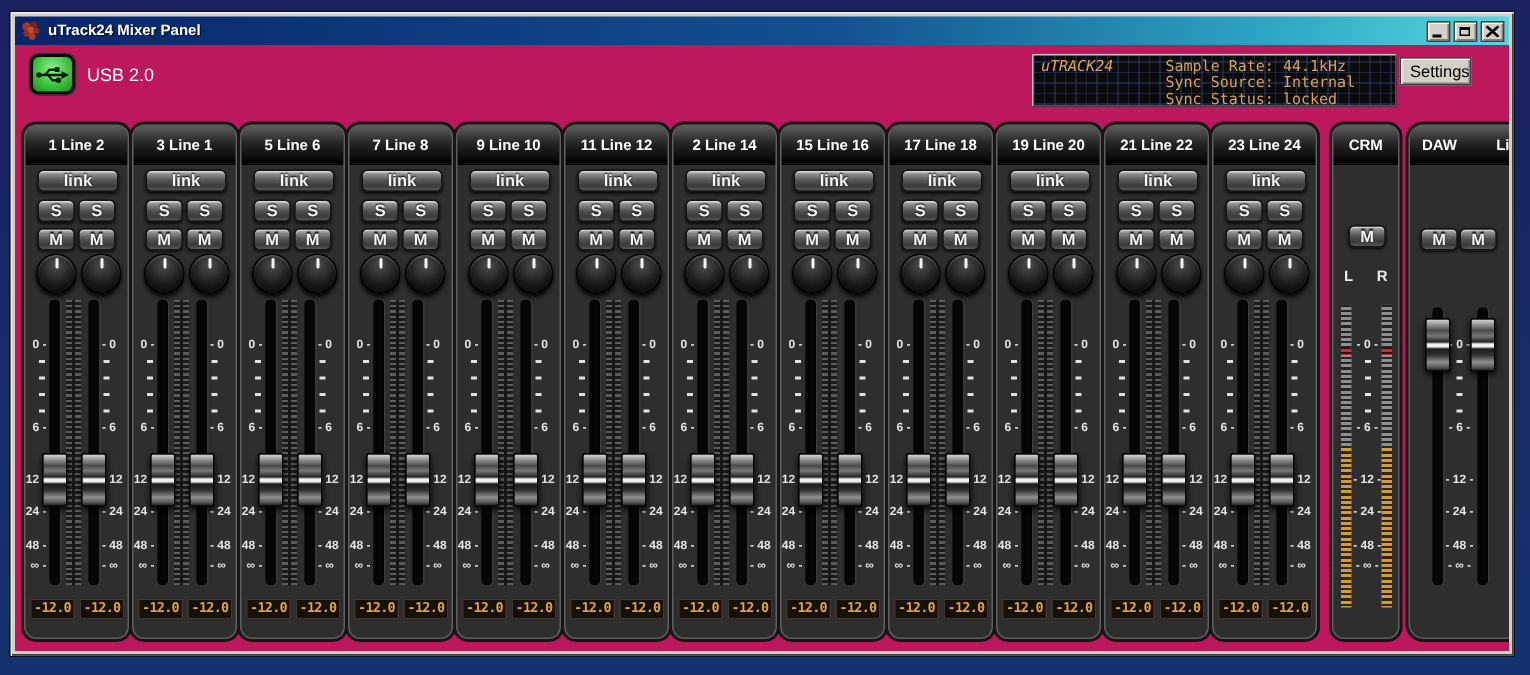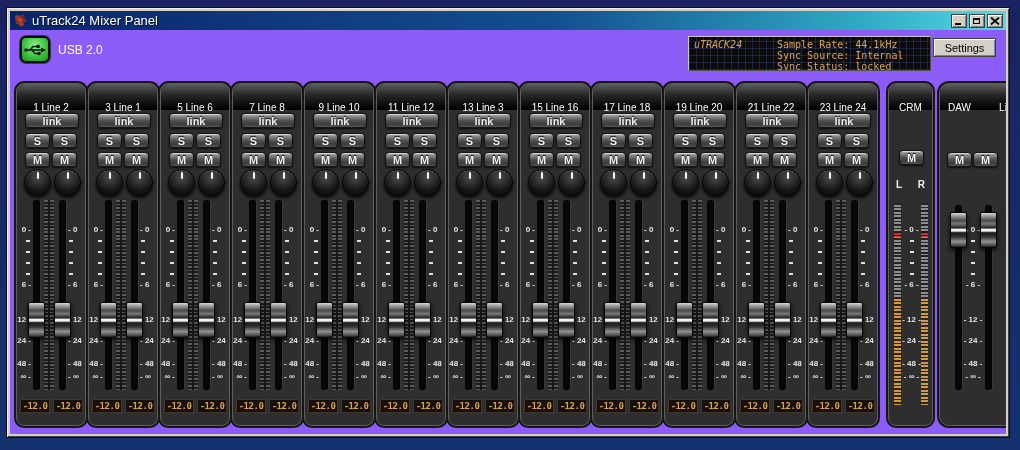--- a/index.html
+++ b/index.html
@@ -14,34 +14,34 @@
     position:absolute;left:7px;top:8px;width:1002px;height:429px;
     background:#d4d0c8;box-sizing:border-box;
     box-shadow:inset 1px 1px 0 #efede8, inset -1px -1px 0 #404040, 0 0 0 1px #0c1026;
   }
   .titlebar{
     position:absolute;left:3px;top:3px;right:3px;height:19px;
     background:linear-gradient(90deg,#0a246a 0%,#13508f 55%,#2fa9c4 85%,#56d7e1 100%);
     display:flex;align-items:center;padding:0 3px;box-sizing:border-box;
   }
   .title-icon{width:15px;height:15px;flex:0 0 auto;}
-  .title-text{color:#fff;font-size:13px;font-weight:normal;margin-left:4px;flex:1;
+  .title-text{color:#fff;font-size:10px;font-weight:bold;margin-left:4px;flex:1;
     text-shadow:1px 1px 1px rgba(0,0,0,.6);white-space:nowrap;}
   .tb-btn{
     width:16px;height:14px;margin-left:2px;position:relative;flex:0 0 auto;
     background:#d4d0c8;border:1px solid #404040;box-sizing:border-box;
     box-shadow:inset 1px 1px 0 #ffffff, inset -1px -1px 0 #808080;cursor:pointer;
   }
   .min-glyph{position:absolute;left:3px;bottom:2px;width:6px;height:2px;background:#000;}
   .max-glyph{position:absolute;left:3px;top:3px;width:7px;height:6px;border:1px solid #000;border-top-width:2px;box-sizing:border-box;}
   .close-glyph{position:absolute;left:2px;top:2px;}
   
   .content{
     position:absolute;left:3px;top:22px;right:3px;bottom:3px;
-    background:#8b5cf6;overflow:hidden;
+    background:#be185d;overflow:hidden;
   }
   .usb-icon{
     position:absolute;left:10px;top:6px;width:30px;height:27px;border-radius:6px;
     background:radial-gradient(circle at 50% 35%,#92f292 0%,#3fc43f 55%,#1d8c1d 100%);
     border:2px solid #0b0b0b;box-sizing:border-box;box-shadow:0 0 0 1px #3a3a3a;
     display:flex;align-items:center;justify-content:center;
   }
   .usb-label{position:absolute;left:48px;top:13px;color:#ffffff;font-size:12px;}
   .lcd-panel{
     position:absolute;left:678px;top:6px;width:243px;height:35px;box-sizing:border-box;
@@ -49,40 +49,40 @@
     background-image:
       repeating-linear-gradient(0deg,rgba(66,86,148,.32) 0 1px,transparent 1px 7px),
       repeating-linear-gradient(90deg,rgba(66,86,148,.32) 0 1px,transparent 1px 7px);
     border:1px solid #c6c6c6;border-right-color:#505050;border-bottom-color:#505050;
     color:#d9a351;font-family:"DejaVu Sans Mono",monospace;font-size:10px;overflow:hidden;
   }
   .lcd-device{position:absolute;left:5px;top:2px;font-style:italic;}
   .lcd-lines{position:absolute;left:88px;top:2px;line-height:11px;white-space:nowrap;}
   .lcd-l::after{content:"\00a0";}
   .settings-btn{
-    position:absolute;left:923px;top:8px;width:63px;height:19px;
+    position:absolute;left:923px;top:8px;width:48px;height:19px;
     background:#d4d0c8;border:1px solid #404040;box-sizing:border-box;
     box-shadow:inset 1px 1px 0 #ffffff, inset -1px -1px 0 #808080;
     font-family:"Liberation Sans",sans-serif;font-size:11px;color:#000;cursor:pointer;
   }
   
   .rack{position:absolute;left:6px;top:53px;height:343px;display:flex;gap:2px;}
   .strip{
     position:relative;width:70px;height:343px;box-sizing:border-box;flex:0 0 auto;
     background:#2e2e2e;border:1px solid #5e5e5e;border-radius:8px;
     box-shadow:0 0 0 2px #161616;
   }
   .crm-strip{width:45px;margin-left:8px;}
   .daw-strip{width:88px;margin-left:4px;border-radius:10px;}
   .strip-header{
     position:absolute;top:0;left:0;right:0;height:26px;
     background:linear-gradient(180deg,#5c5c5c 0%,#262626 45%,#000 100%);
     border-radius:7px 7px 0 0;border-bottom:1px solid #000;
-    color:#fff;font-size:10px;font-weight:normal;
-    display:flex;align-items:flex-start;justify-content:center;padding-top:18px;box-sizing:border-box;
+    color:#fff;font-size:10px;font-weight:bold;
+    display:flex;align-items:flex-start;justify-content:center;padding-top:8px;box-sizing:border-box;
     white-space:nowrap;
     text-align:center;
   }
   .daw-strip .strip-header{justify-content:space-between;padding-left:8px;padding-right:8px;}
   .btn{
     position:absolute;box-sizing:border-box;border:1px solid #141414;border-radius:4px;
     background:linear-gradient(180deg,#bdbdbd 0%,#8a8a8a 18%,#525252 50%,#3a3a3a 78%,#575757 100%);
     color:#f2f2f2;font-family:"Liberation Sans",sans-serif;font-weight:bold;
     display:flex;align-items:center;justify-content:center;padding:0;cursor:pointer;
     text-shadow:0 -1px 1px #000;
@@ -498,21 +498,21 @@
             <span class="mdash md4"></span>
     </div>
     <div class="fader-cap cap-l"></div>
     <div class="fader-cap cap-r"></div>
     <div class="lcd-val val-l">-12.0</div>
     <div class="lcd-val val-r">-12.0</div>
   </div>
 
   <div class="strip channel-strip">
     <div class="strip-header">
-      <span>13 Line 3</span>
+      <span>2 Line 14</span>
     </div>
     <button class="btn link-btn">link</button>
     <button class="btn s-btn pos-l">S</button>
     <button class="btn s-btn pos-r">S</button>
     <button class="btn m-btn pos-l">M</button>
     <button class="btn m-btn pos-r">M</button>
     <div class="knob knob-l">
             <span class="knob-pointer"></span>
           </div>
     <div class="knob knob-r">

